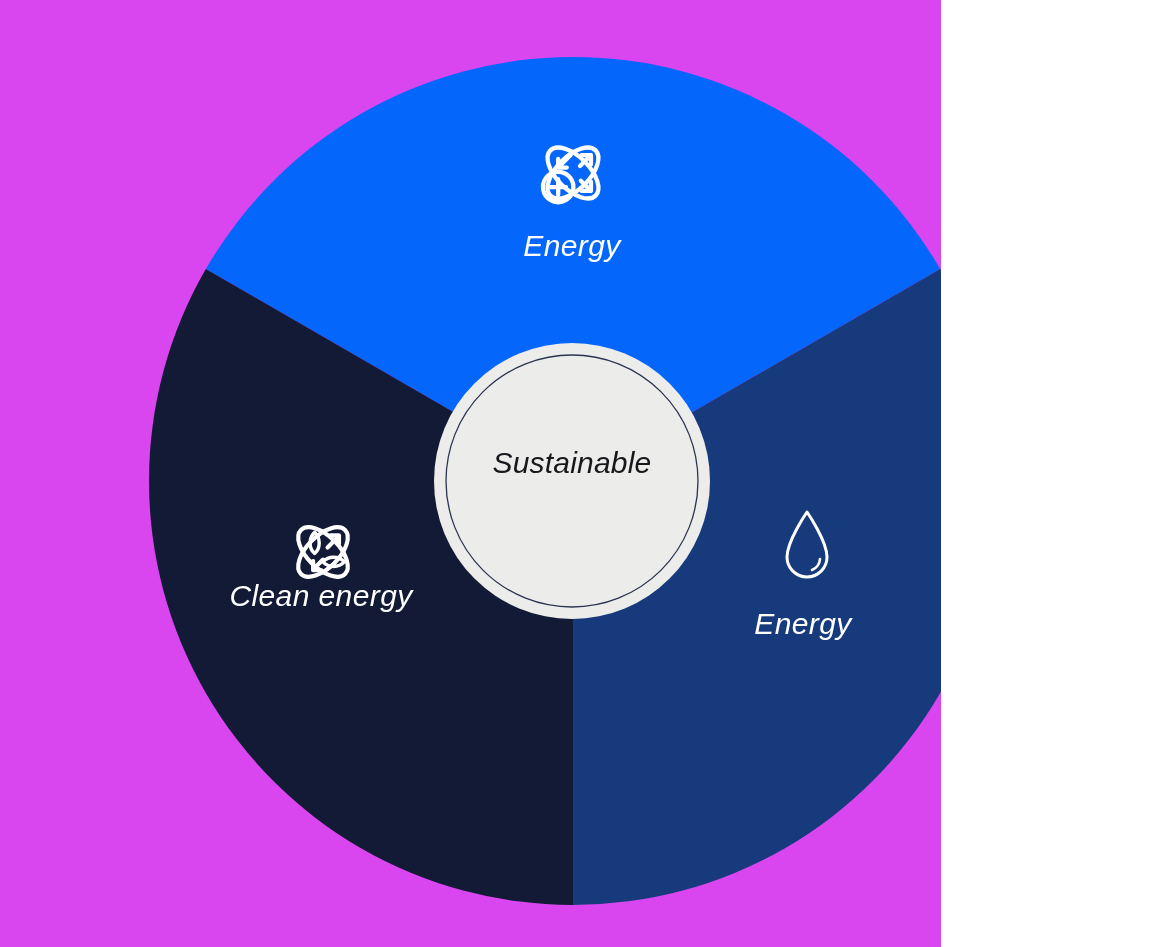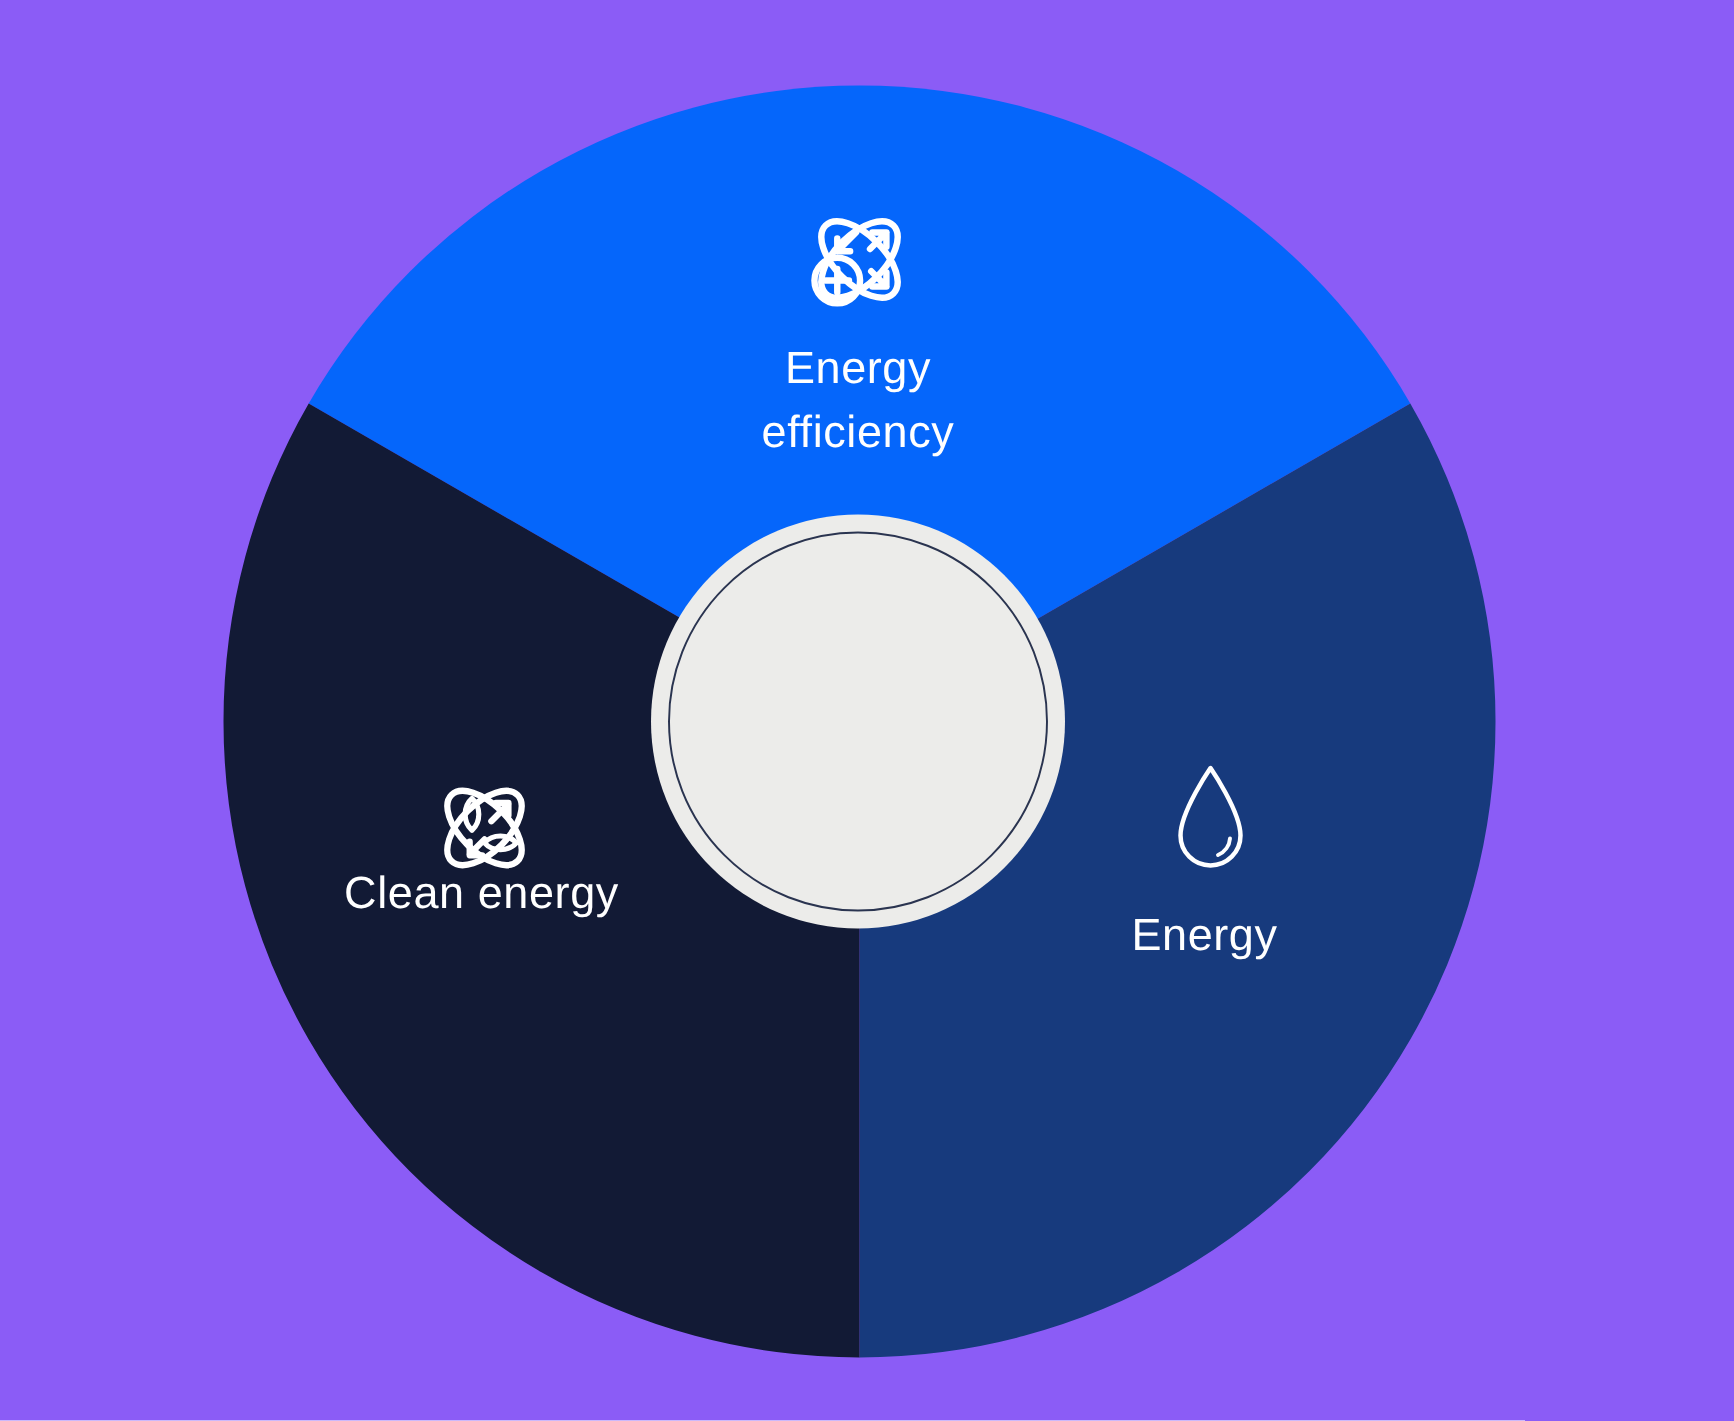--- a/index.html
+++ b/index.html
@@ -3,24 +3,25 @@
 <meta charset="utf-8">
 <style>
   html, body {
     margin: 0;
     padding: 0;
     background: #ffffff;
     font-family: "Liberation Sans", "DejaVu Sans", sans-serif;
   }
   .stage {
     position: relative;
-    width: 1156px;
+    width: 941px;
     height: 947px;
-    background: #8b5cf6;
+    background: #d946ef;
     overflow: hidden;
+    font-style: italic;
   }
   .pie-svg {
     position: absolute;
     left: 0;
     top: 0;
     width: 1156px;
     height: 947px;
     display: block;
   }
   .label {
@@ -105,23 +106,23 @@
         <path d="M38,51 A13,13 0 0 1 30,62" stroke-width="2.6"></path>
       </g>
     </svg>
 
     <circle cx="572" cy="481" r="138" fill="#ECECEA"></circle>
     <circle cx="572" cy="481" r="126" fill="none" stroke-width="1.3" stroke="#2A3450"></circle>
   </svg>
 
   <div class="label label-energy">
     <div>Energy</div>
-    <div>efficiency</div>
   </div>
 
   <div class="label label-clean">Clean energy</div>
 
   <div class="label label-water">Energy</div>
 
   <div class="label-center">
+    <div>Sustainable</div>
   </div>
 
 </div>
 
 </body></html>

